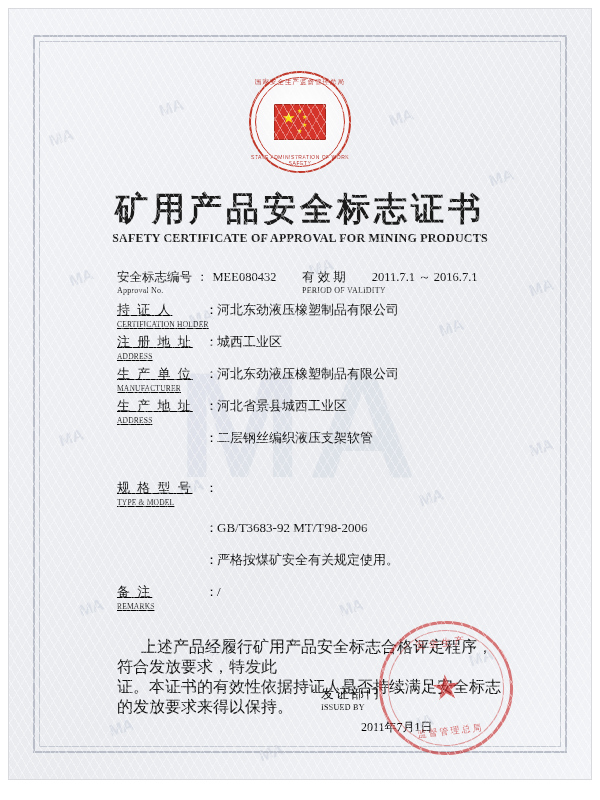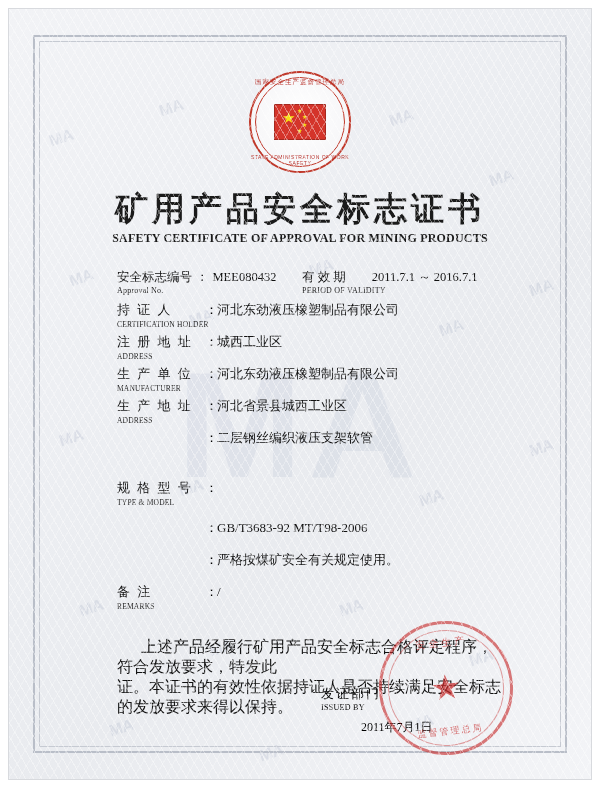--- a/index.html
+++ b/index.html
@@ -215,20 +215,21 @@
   .field {
     position: relative;
     min-height: 30px;
     margin-bottom: 2px;
   }
   .field .names {
     position: absolute;
     left: 0;
     top: 0;
     width: 92px;
+    text-decoration: underline;
   }
   .field .names .cn {
     font-size: 13px;
     letter-spacing: 2px;
     color: #111;
     white-space: nowrap;
   }
   .field .names .en {
     font-size: 7.5px;
     color: #222;

